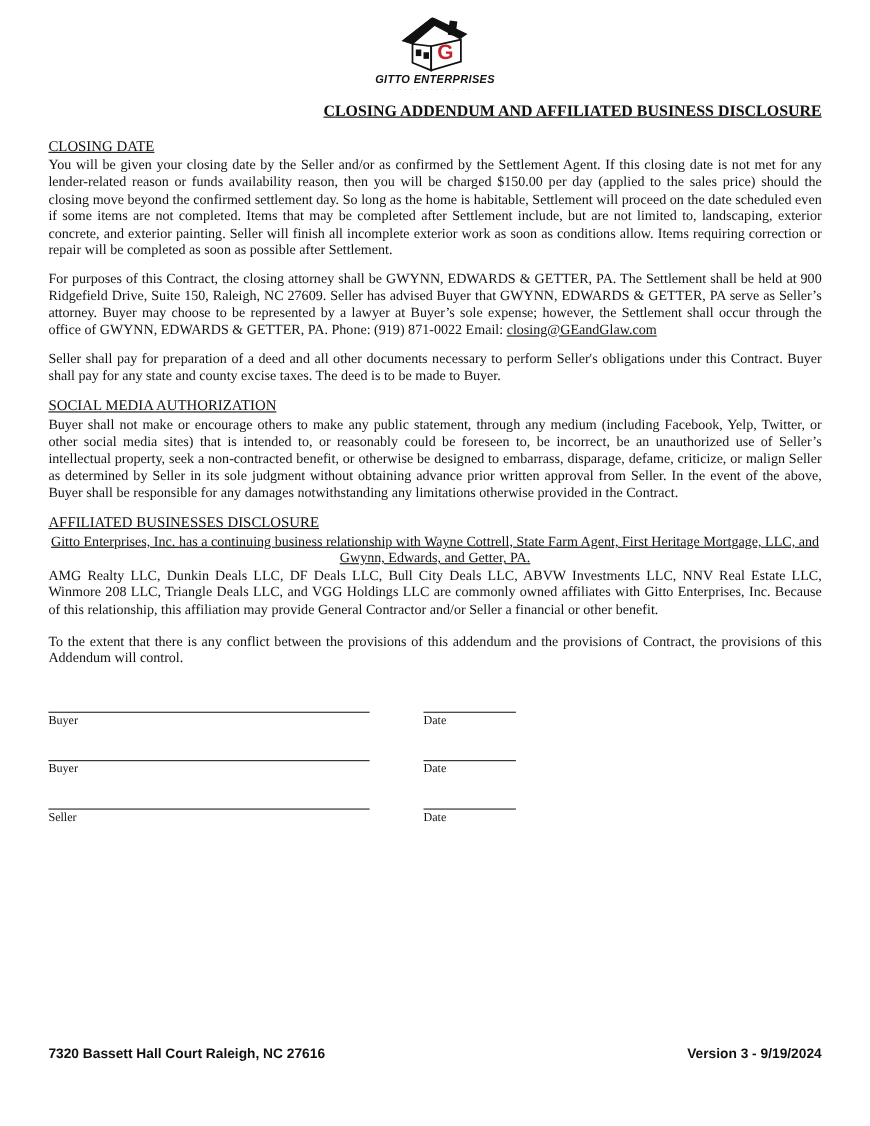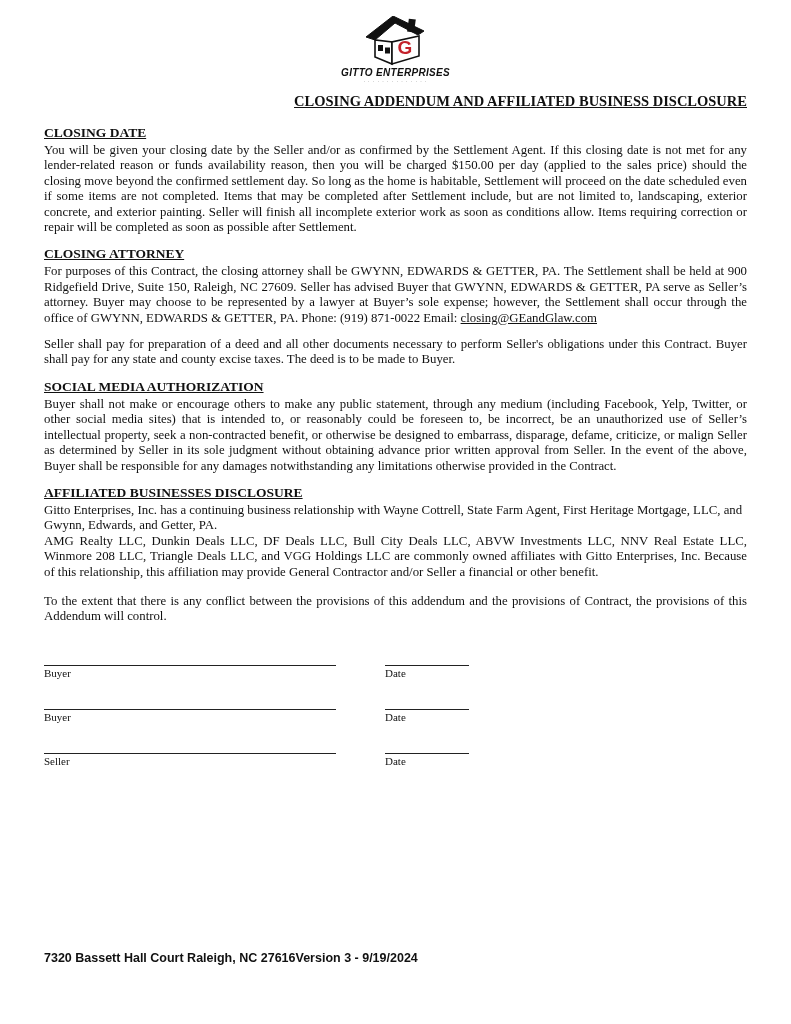--- a/index.html
+++ b/index.html
@@ -33,49 +33,49 @@
   .doc-title {
     text-align: right;
     font-size: 14.5px; font-weight: bold;
     text-decoration: underline;
     margin: 9px 0 15px 0;
   }
 
   
   .sec { margin: 0 0 11px 0; }
   .sec-heading {
-    font-size: 13.5px; font-weight: bold;
+    font-size: 13.5px; font-weight: normal;
     text-decoration: underline;
     margin: 0 0 2px 0;
   }
   .body-text {
     font-size: 12.8px; line-height: 15.4px;
     text-align: justify;
     margin: 0;
   }
-  .body-text.no-justify { text-align: left; }
+  .body-text.no-justify { text-align: center; text-decoration: underline; }
   .para-gap { margin-bottom: 0; }
   .email-link { color: #111; text-decoration: underline; }
 
   .closing-note { margin-top: 14px; }
 
   
   .sig-block { margin-top: 26px; }
   .sig-row { display: flex; align-items: flex-end; margin-bottom: 16px; }
   .sig-col-long { width: 292px; }
   .sig-col-short { width: 84px; margin-left: 49px; }
   .sig-line { border-bottom: 1px solid #222; height: 15px; }
   .sig-label { font-size: 11px; padding-top: 1px; }
   .sig-label.center { text-align: left; }
 
   
   .footer {
     position: absolute;
     left: 44px; right: 44px; top: 951px;
-    display: flex; justify-content: flex-start;
+    display: flex; justify-content: space-between;
     font-family: "Liberation Sans", sans-serif;
     font-weight: bold; font-size: 12.5px; color: #111;
   }
 </style>
 </head>
 <body>
 
 <div class="page">
 
   <div class="logo-wrap">
@@ -101,21 +101,20 @@
   <div class="content">
 
     <h1 class="doc-title">CLOSING ADDENDUM AND AFFILIATED BUSINESS DISCLOSURE</h1>
 
     <div class="sec">
       <h2 class="sec-heading">CLOSING DATE</h2>
       <p class="body-text">You will be given your closing date by the Seller and/or as confirmed by the Settlement Agent. If this closing date is not met for any lender-related reason or funds availability reason, then you will be charged $150.00 per day (applied to the sales price) should the closing move beyond the confirmed settlement day. So long as the home is habitable, Settlement will proceed on the date scheduled even if some items are not completed.  Items that may be completed after Settlement include, but are not limited to, landscaping, exterior concrete, and exterior painting. Seller will finish all incomplete exterior work as soon as conditions allow. Items requiring correction or repair will be completed as soon as possible after Settlement.</p>
     </div>
 
     <div class="sec">
-      <h2 class="sec-heading">CLOSING ATTORNEY</h2>
       <p class="body-text"><span>For purposes of this Contract, the closing attorney shall be GWYNN, EDWARDS &amp; GETTER, PA. The Settlement shall be held at 900 Ridgefield Drive, Suite 150, Raleigh, NC 27609. Seller has advised Buyer that GWYNN, EDWARDS &amp; GETTER, PA serve as Seller’s attorney. Buyer may choose to be represented by a lawyer at Buyer’s sole expense; however, the Settlement shall occur through the office of GWYNN, EDWARDS &amp; GETTER, PA. Phone: (919) 871-0022</span>
         <span>Email: </span><a href="#" class="email-link">closing@GEandGlaw.com</a></p>
     </div>
 
     <div class="sec">
       <p class="body-text">Seller shall pay for preparation of a deed and all other documents necessary to perform Seller's obligations under this Contract. Buyer shall pay for any state and county excise taxes. The deed is to be made to Buyer.</p>
     </div>
 
     <div class="sec">
       <h2 class="sec-heading">SOCIAL MEDIA AUTHORIZATION</h2>

